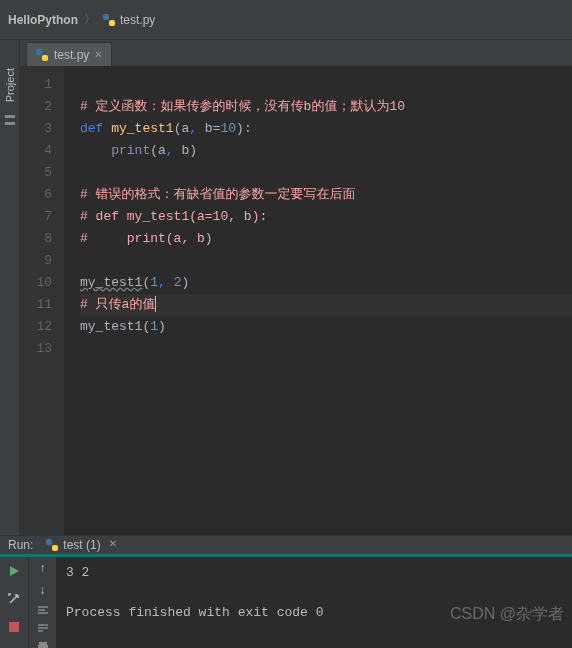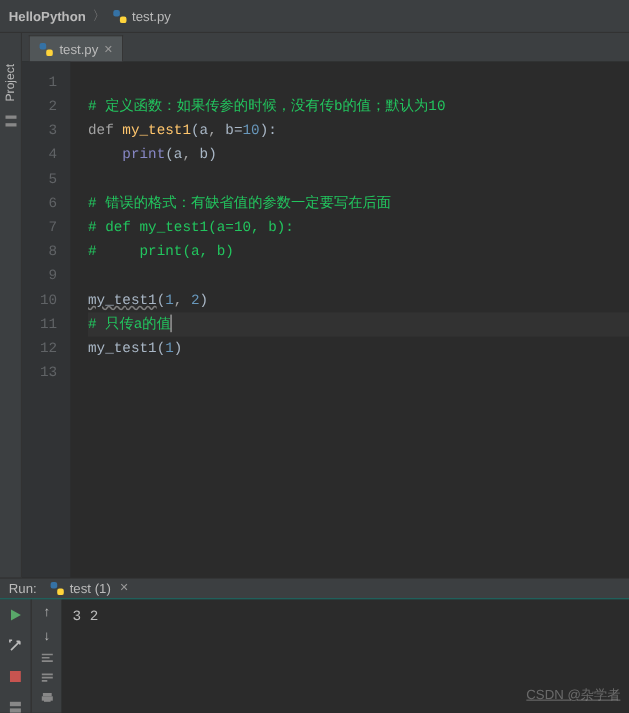--- a/index.html
+++ b/index.html
@@ -7,21 +7,21 @@
       width: 572px;
       height: 648px;
       background: #2b2b2b;
       font-family: 'Segoe UI', Arial, sans-serif;
       font-size: 12px;
       color: #bbbbbb;
       overflow: hidden;
       position: relative;
     }
     .breadcrumb {
-      height: 30px;
+      height: 40px;
       background: #3c3f41;
       border-bottom: 1px solid #323232;
       display: flex;
       align-items: center;
       padding: 0 8px;
       gap: 4px;
     }
     .breadcrumb .proj { color: #bbbbbb; font-weight: bold; }
     .breadcrumb .sep { color: #808080; padding: 0 2px; }
     .breadcrumb .file { display: flex; align-items: center; gap: 4px; color: #bbbbbb; }
@@ -100,22 +100,22 @@
       position: relative;
     }
     .gutter .ln { height: 22px; }
     .code {
       flex: 1;
       padding: 8px 0 0 16px;
       white-space: pre;
     }
     .line { height: 22px; }
     .line.current { background: #323232; font-family: Liberation Mono, monospace; }
-    .c-comment { color: #22c55e; }
-    .c-keyword { color: #a3a3a3; }
+    .c-comment { color: #fca5a5; }
+    .c-keyword { color: #3b82f6; }
     .c-func { color: #ffc66d; }
     .c-num { color: #6897bb; }
     .c-builtin { color: #8888c6; }
     .c-plain { color: #a9b7c6; }
     .warn { text-decoration: underline wavy #808080; }
     .cursor {
       display: inline-block;
       width: 1px; height: 16px;
       background: #bbbbbb;
       vertical-align: middle;
@@ -128,21 +128,21 @@
       display: flex;
       flex-direction: column;
     }
     .run-header {
       height: 24px;
       background: #3c3f41;
       display: flex;
       align-items: center;
       padding: 0 8px;
       gap: 6px;
-      border-bottom: 1px solid #0f766e;
+      border-bottom: 3px solid #0f766e;
     }
     .run-header .label { color: #bbbbbb; font-size: 12px; }
     .run-tab {
       display: flex; align-items: flex-start; gap: 4px;
       padding: 2px 6px;
       color: #bbbbbb;
       font-size: 12px;
     }
     .run-body {
       flex: 1;
@@ -180,24 +180,23 @@
       padding: 6px 10px;
       font-family: 'Consolas', 'Courier New', monospace;
       font-size: 13px;
       line-height: 20px;
       color: #bbbbbb;
     }
     .console .out { height: 20px; }
     .watermark {
       position: absolute;
       right: 8px;
-      bottom: 8px;
+      bottom: 23px;
       color: rgba(200,200,200,0.4);
-      font-size: 12px;
-      text-decoration: underline;
+      font-size: 16px;
     }
     svg { display: block; }
   </style>
 </head>
 <body>
 
 <div class="breadcrumb">
   <span class="proj">HelloPython</span>
   <span class="sep">〉</span>
   <span class="file">
@@ -313,17 +312,18 @@
         <svg width="12" height="10" viewBox="0 0 12 10">
             <rect x="2" y="1" width="8" height="3" fill="#888"></rect>
             <rect x="1" y="4" width="10" height="4" fill="#888"></rect>
             <rect x="3" y="7" width="6" height="2" fill="#888"></rect>
           </svg>
       </div>
     </div>
     <div class="console" id="console">
         <div class="out">3 2</div>
         <div class="out"></div>
+        <div class="out">Process finished with exit code 0</div>
       </div>
   </div>
 </div>
 
 <div class="watermark">CSDN @杂学者</div>
 
 </body></html>

